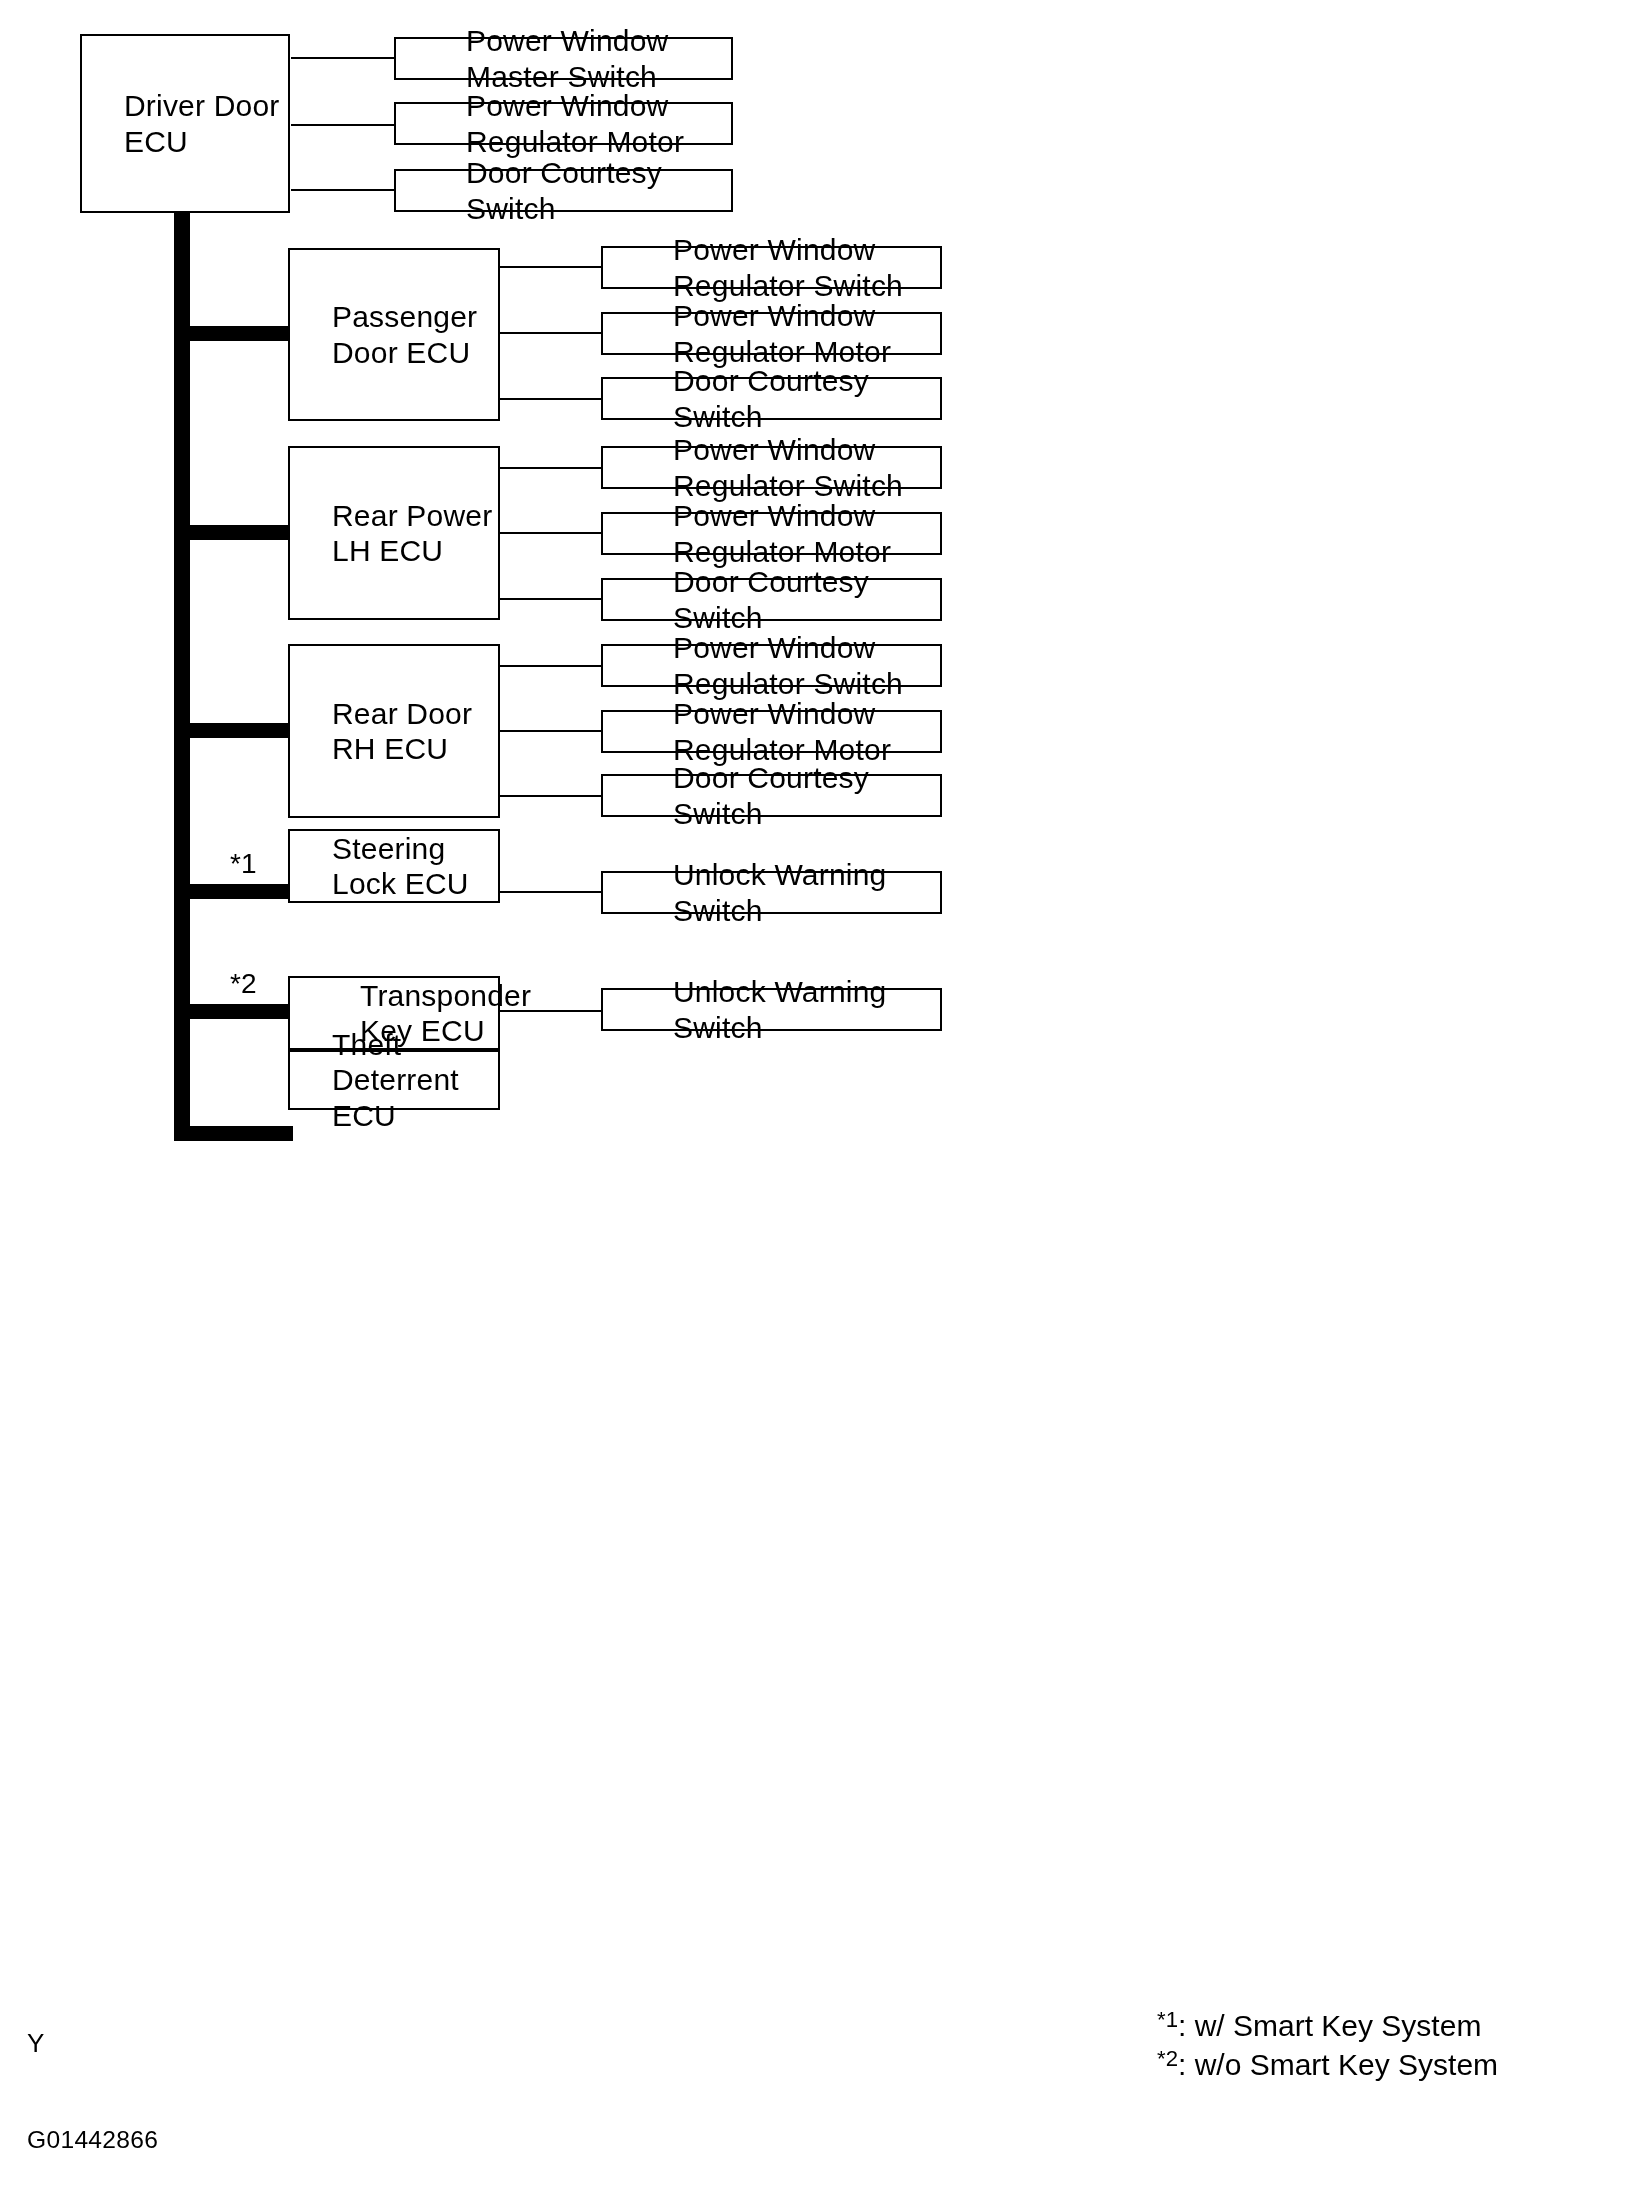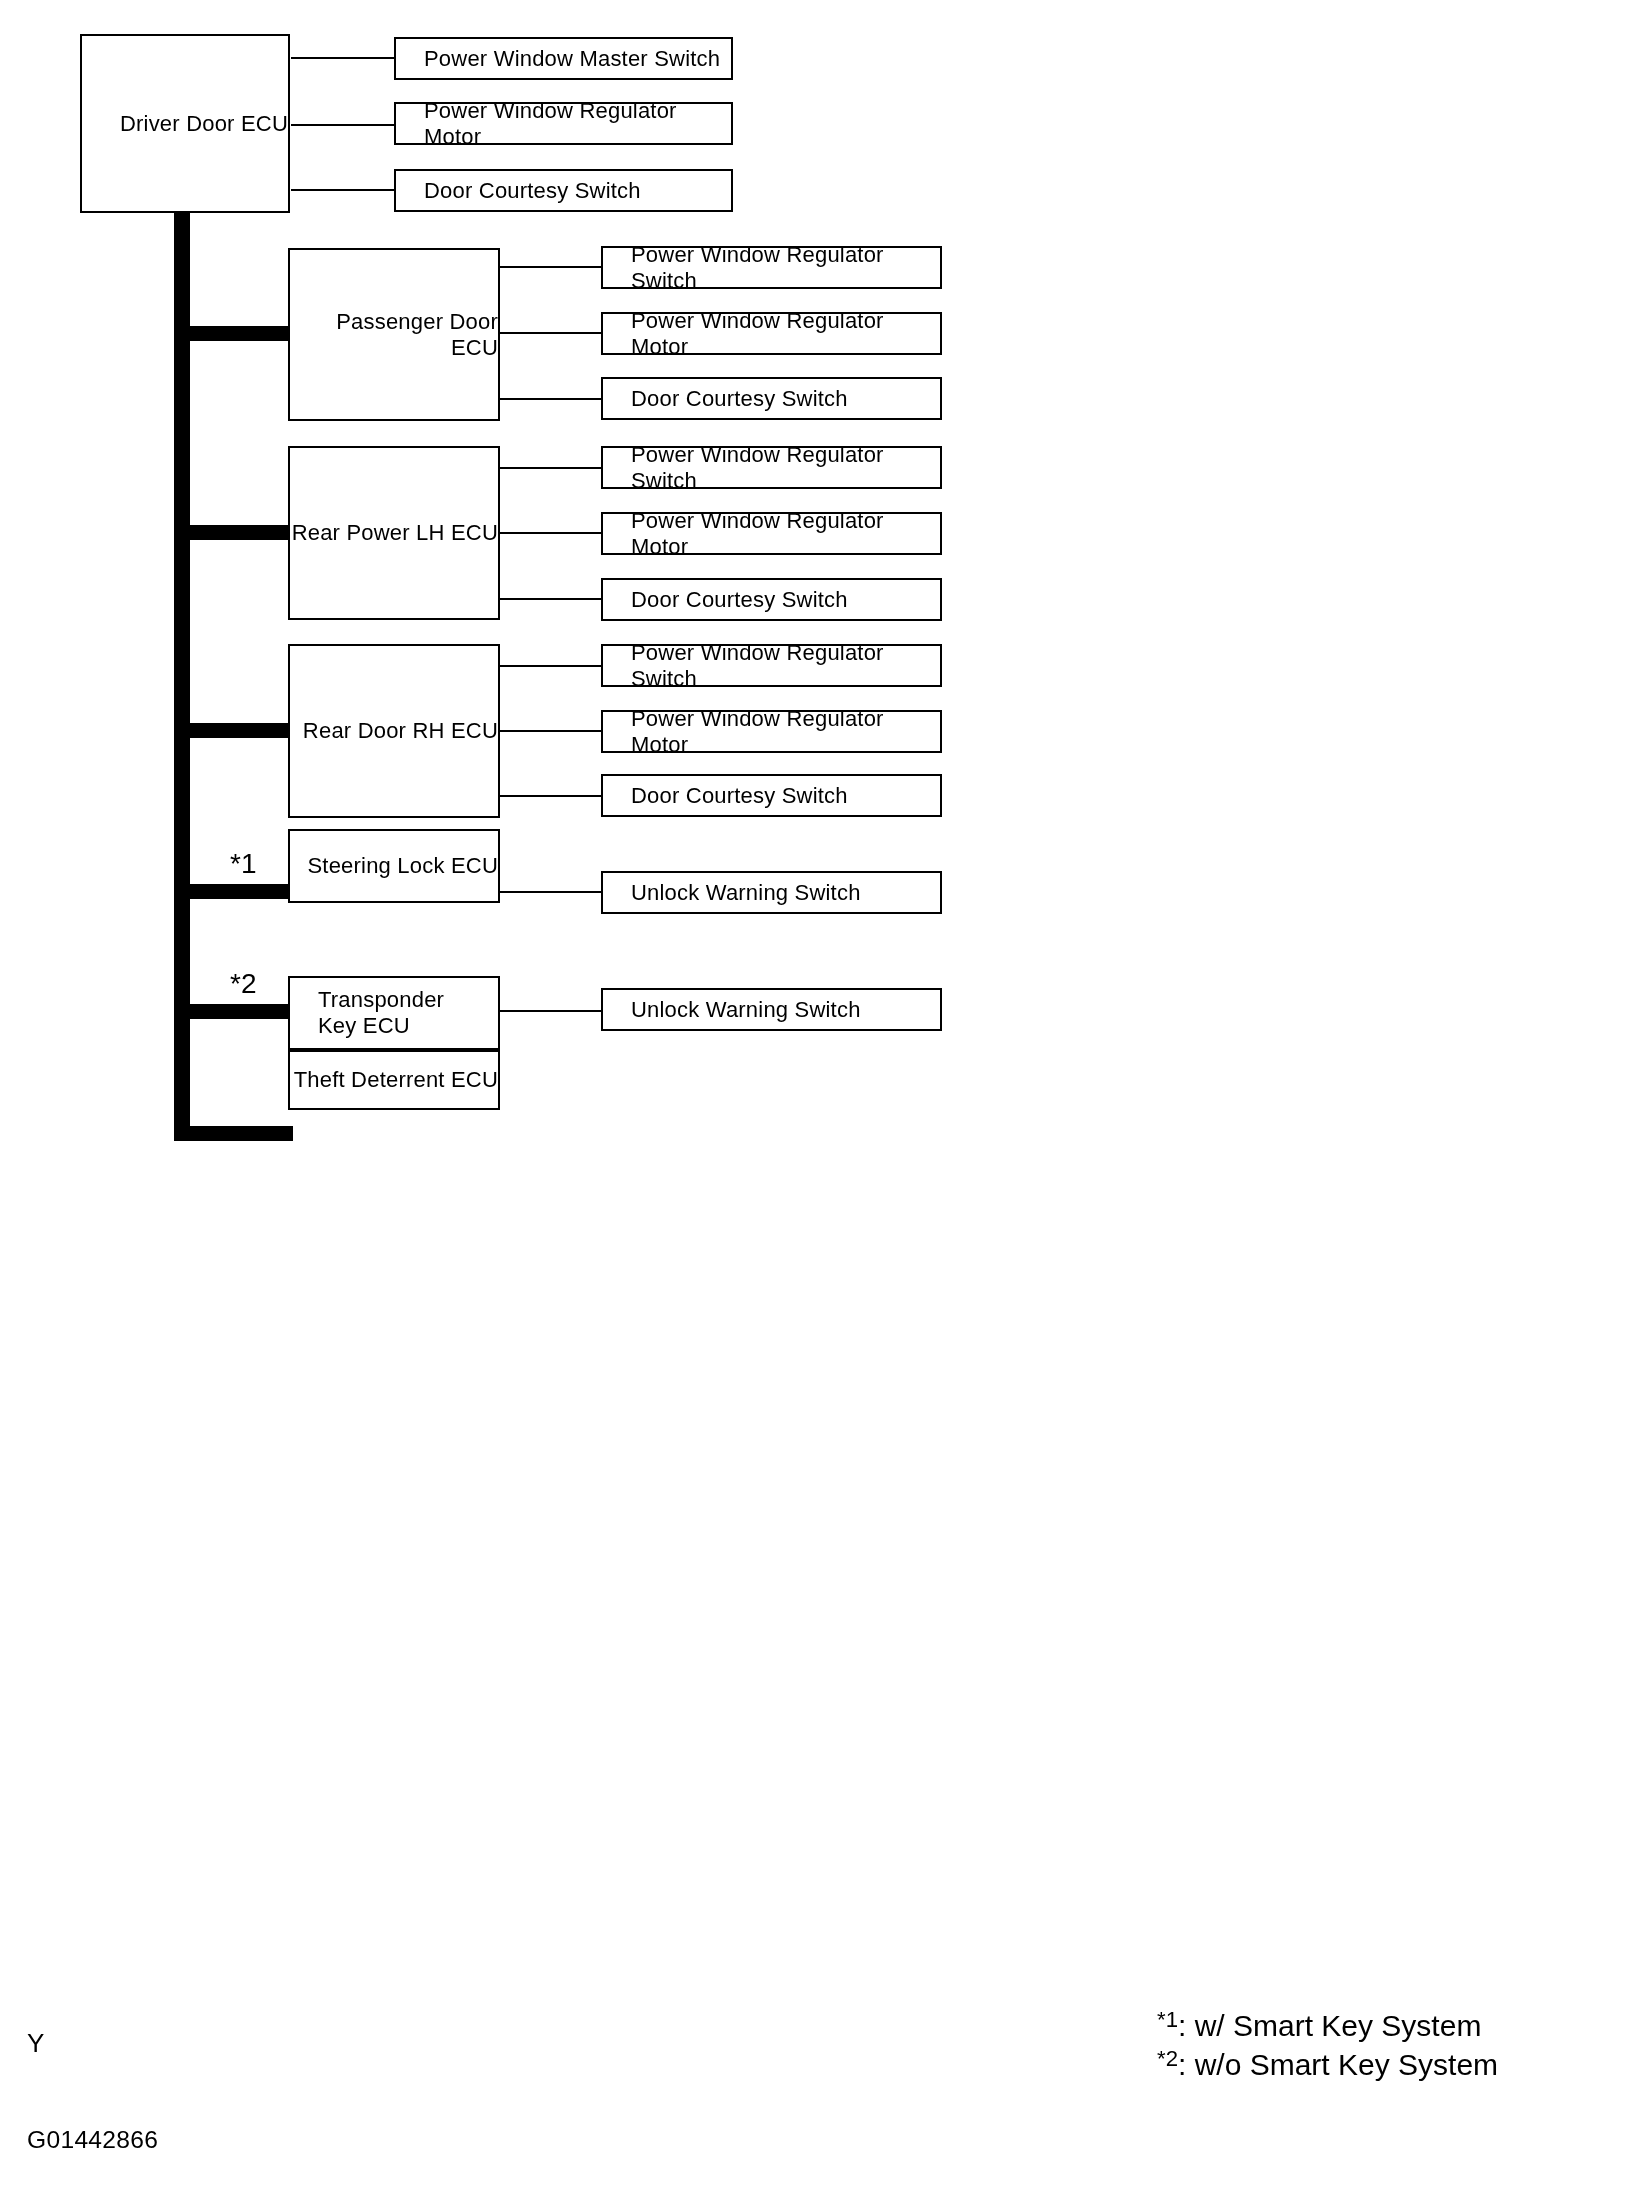--- a/index.html
+++ b/index.html
@@ -25,27 +25,28 @@
     box-sizing: border-box;
     border: 2.5px solid #000000;
     background: #ffffff;
     display: flex;
     align-items: center;
     z-index: 5;
   }
   .box .label {
     display: block;
     width: 100%;
-    font-size: 22px;
+    font-size: 30px;
     line-height: 1.18;
     letter-spacing: 0.2px;
     color: #000000;
+    margin-left: 42px;
   }
   .box.left-pad .label { padding-left: 28px; text-align: left; }
-  .box.center .label   { text-align: right; }
+  .box.center .label   { text-align: left; }
 
   
   .hline {
     position: absolute;
     height: 0;
     border-top: 2.5px solid #000000;
     z-index: 2;
   }
 
   

